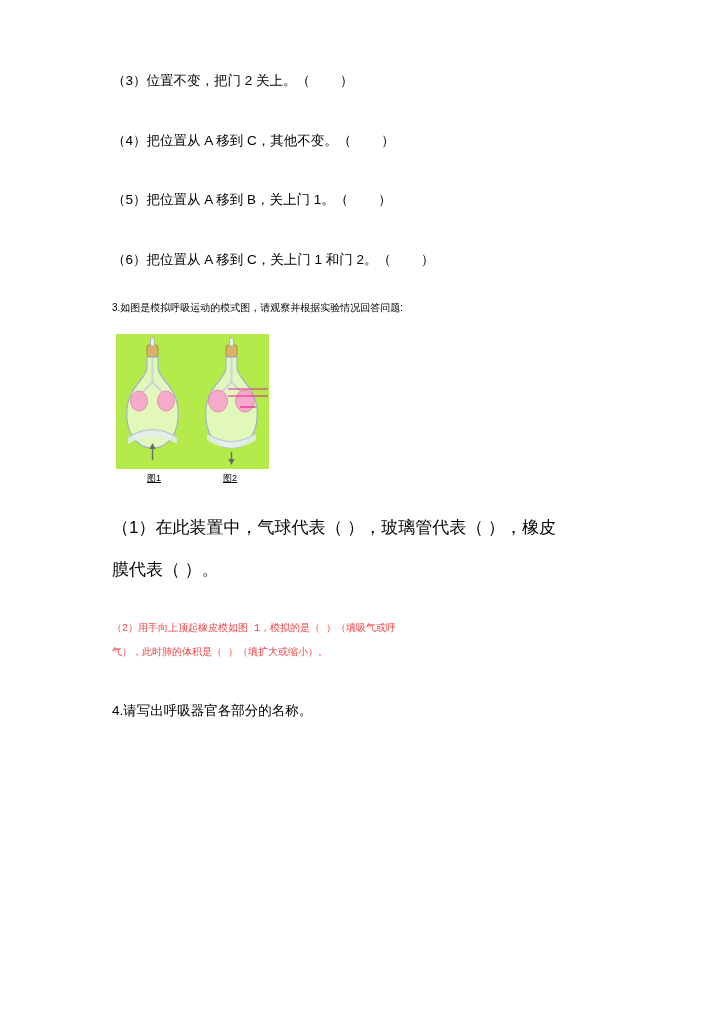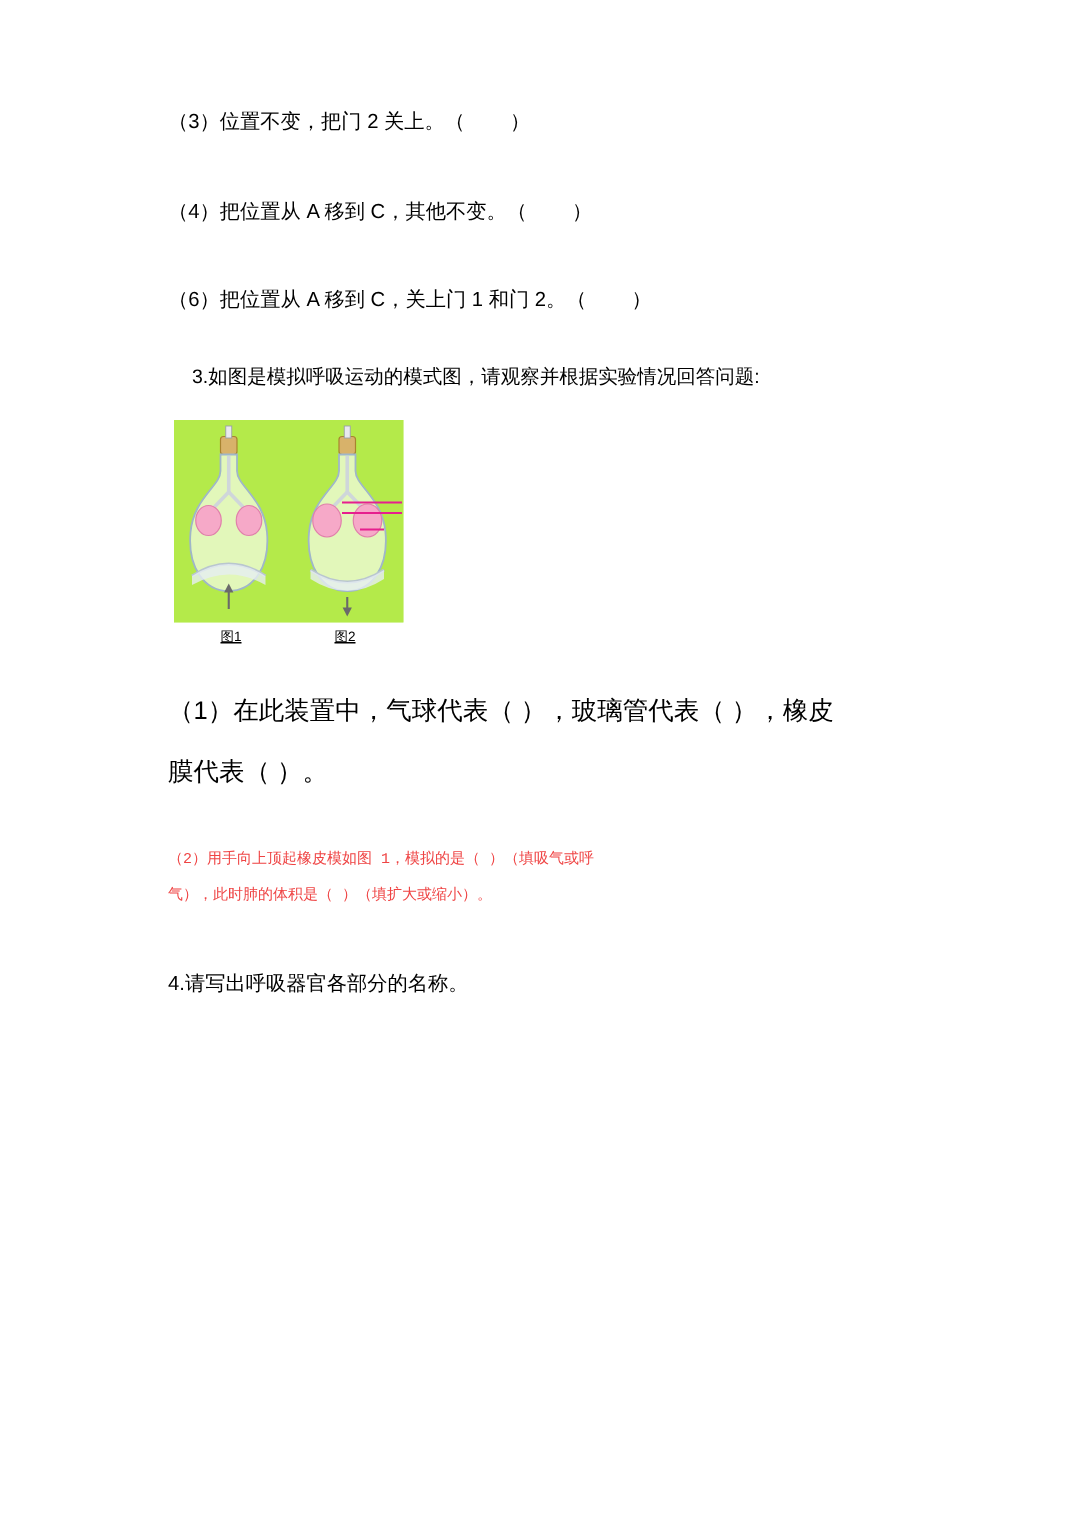--- a/index.html
+++ b/index.html
@@ -28,24 +28,24 @@
     font-size: 13.5px;
     color: #000000;
     line-height: 1.6;
     margin: 0 0 38px 0;
     white-space: pre-wrap;
   }
   .q-line.tight {
     margin-bottom: 30px;
   }
   .section-title {
-    font-size: 13px;
+    font-size: 10px;
     color: #000000;
     line-height: 1.6;
-    margin: 0 0 18px 16px;
+    margin: 0 0 18px 0;
   }
   .figure-wrap {
     margin: 0 0 22px 0;
     text-decoration: underline;
   }
   .figure {
     position: relative;
     width: 153px;
     height: 135px;
     background: #b4ea4a;
@@ -86,20 +86,21 @@
   }
 </style>
 </head>
 <body>
 
 <div class="page">
   <div class="content">
 
     <p class="q-line">（3）位置不变，把门 2 关上。（        ）</p>
     <p class="q-line">（4）把位置从 A 移到 C，其他不变。（        ）</p>
+    <p class="q-line">（5）把位置从 A 移到 B，关上门 1。（        ）</p>
     <p class="q-line tight">（6）把位置从 A 移到 C，关上门 1 和门 2。（        ）</p>
 
     <p class="section-title">3.如图是模拟呼吸运动的模式图，请观察并根据实验情况回答问题:</p>
 
     <div class="figure-wrap">
       <div class="figure">
         <svg width="153" height="135" viewBox="0 0 153 135" xmlns="http://www.w3.org/2000/svg">
           <rect x="0" y="0" width="153" height="135" fill="#b4ea4a"></rect>
 
           <g>

